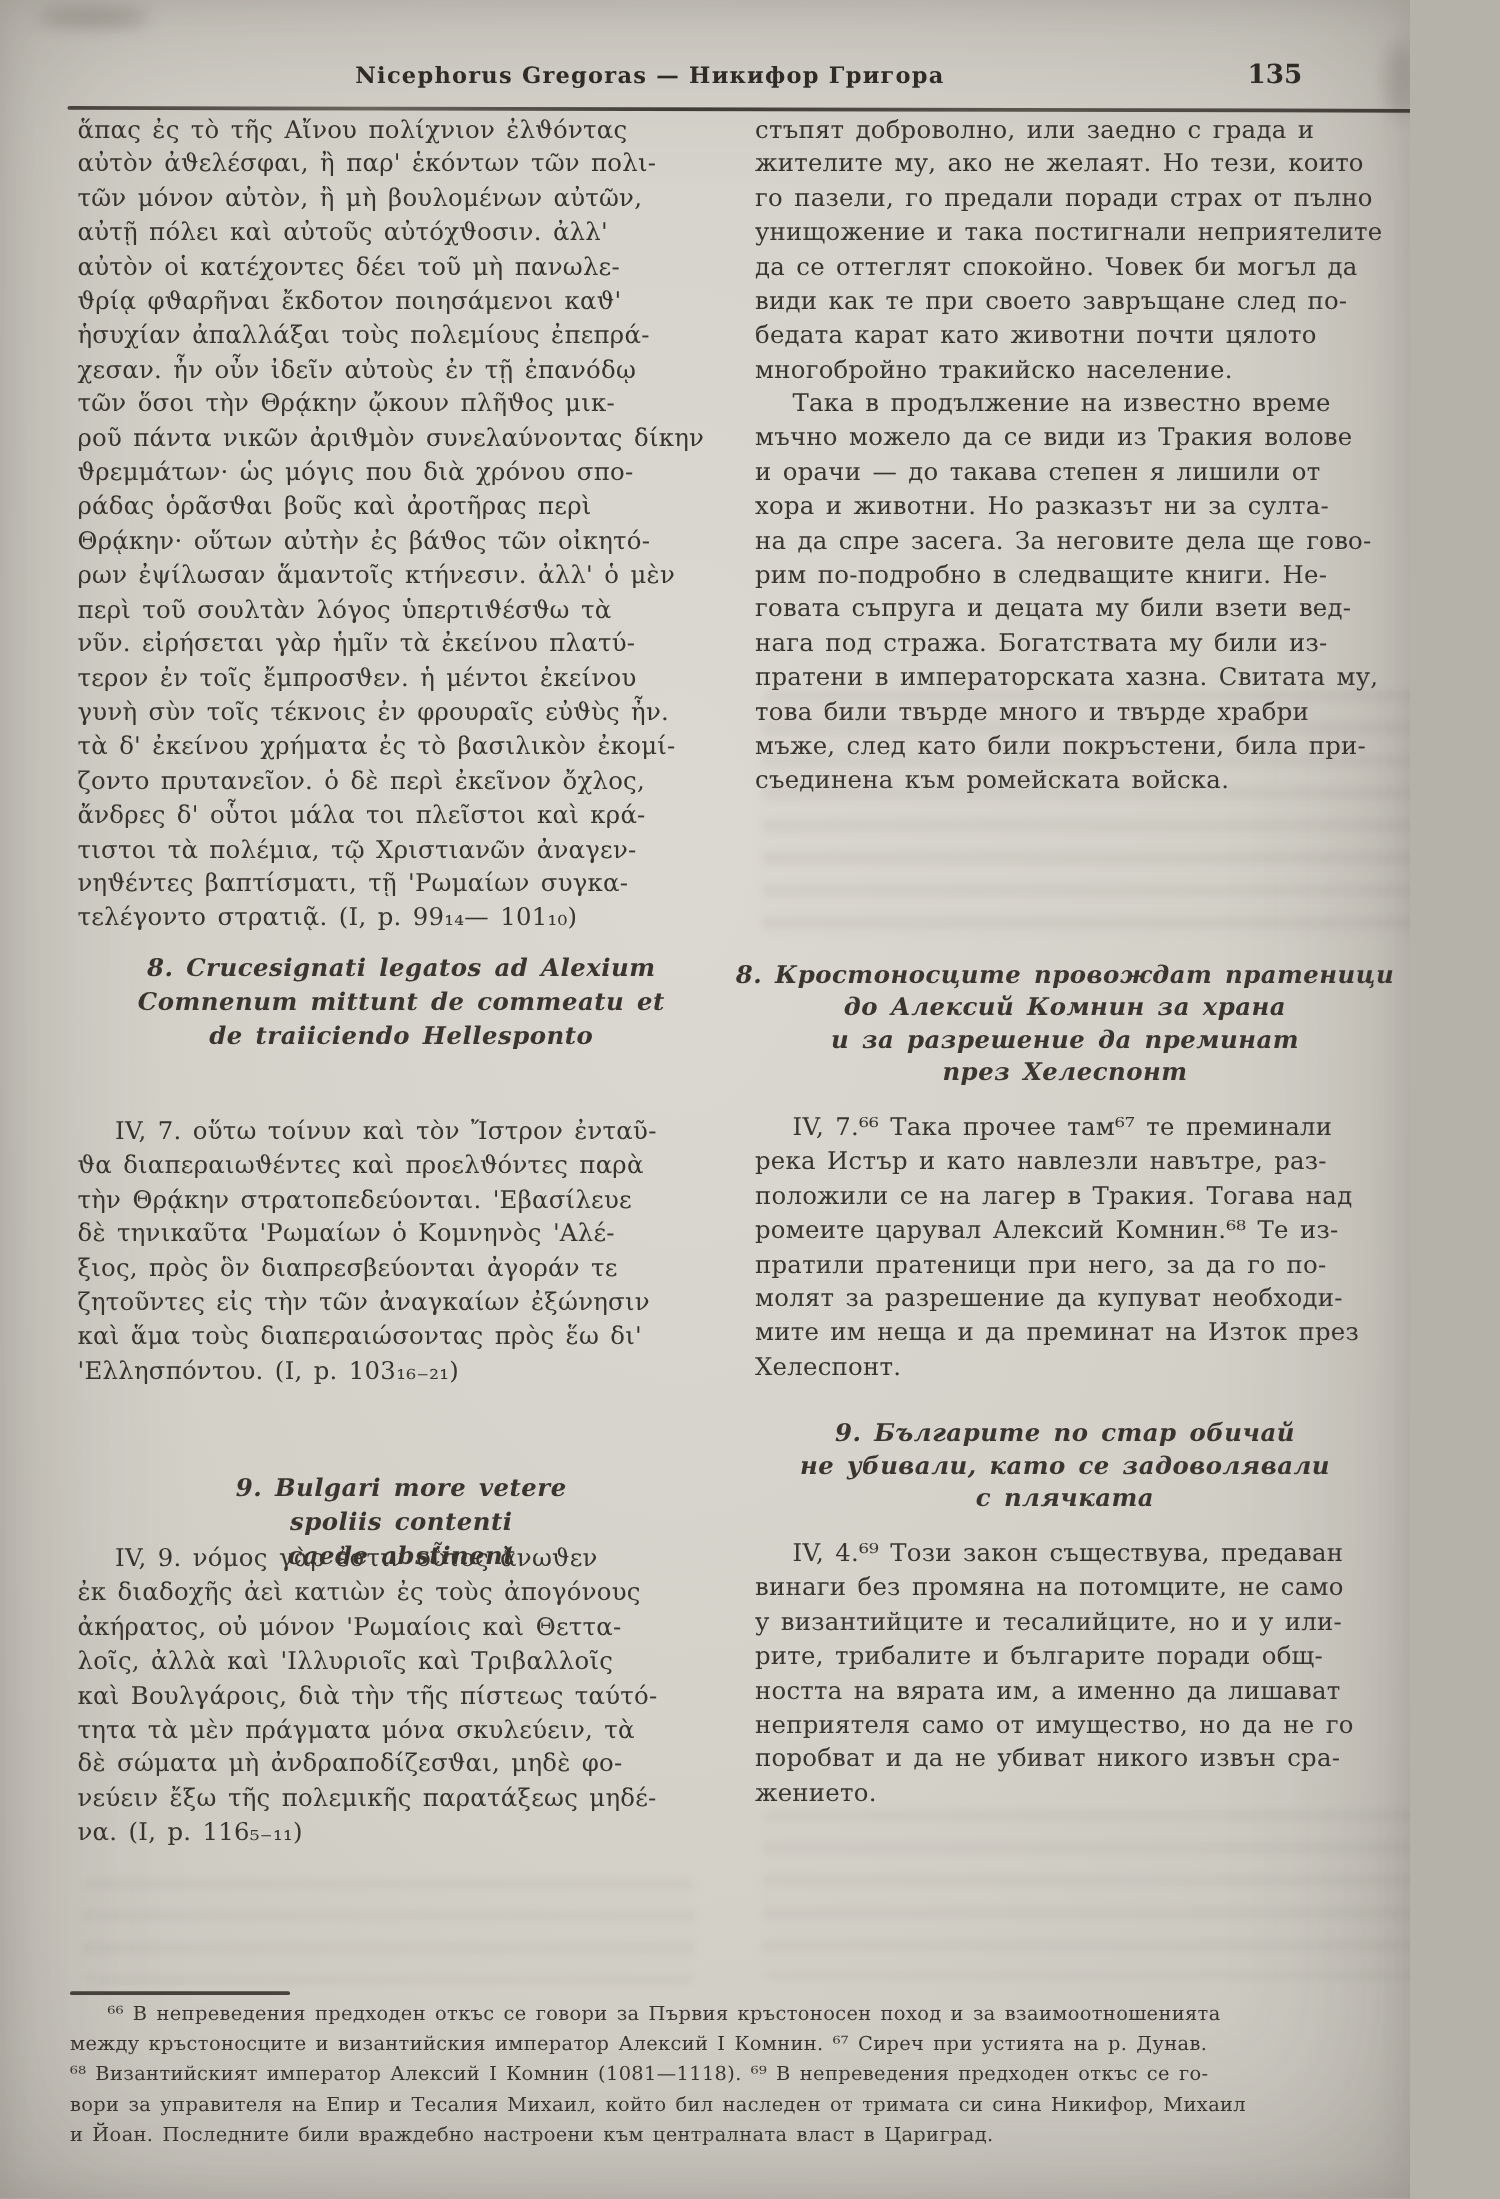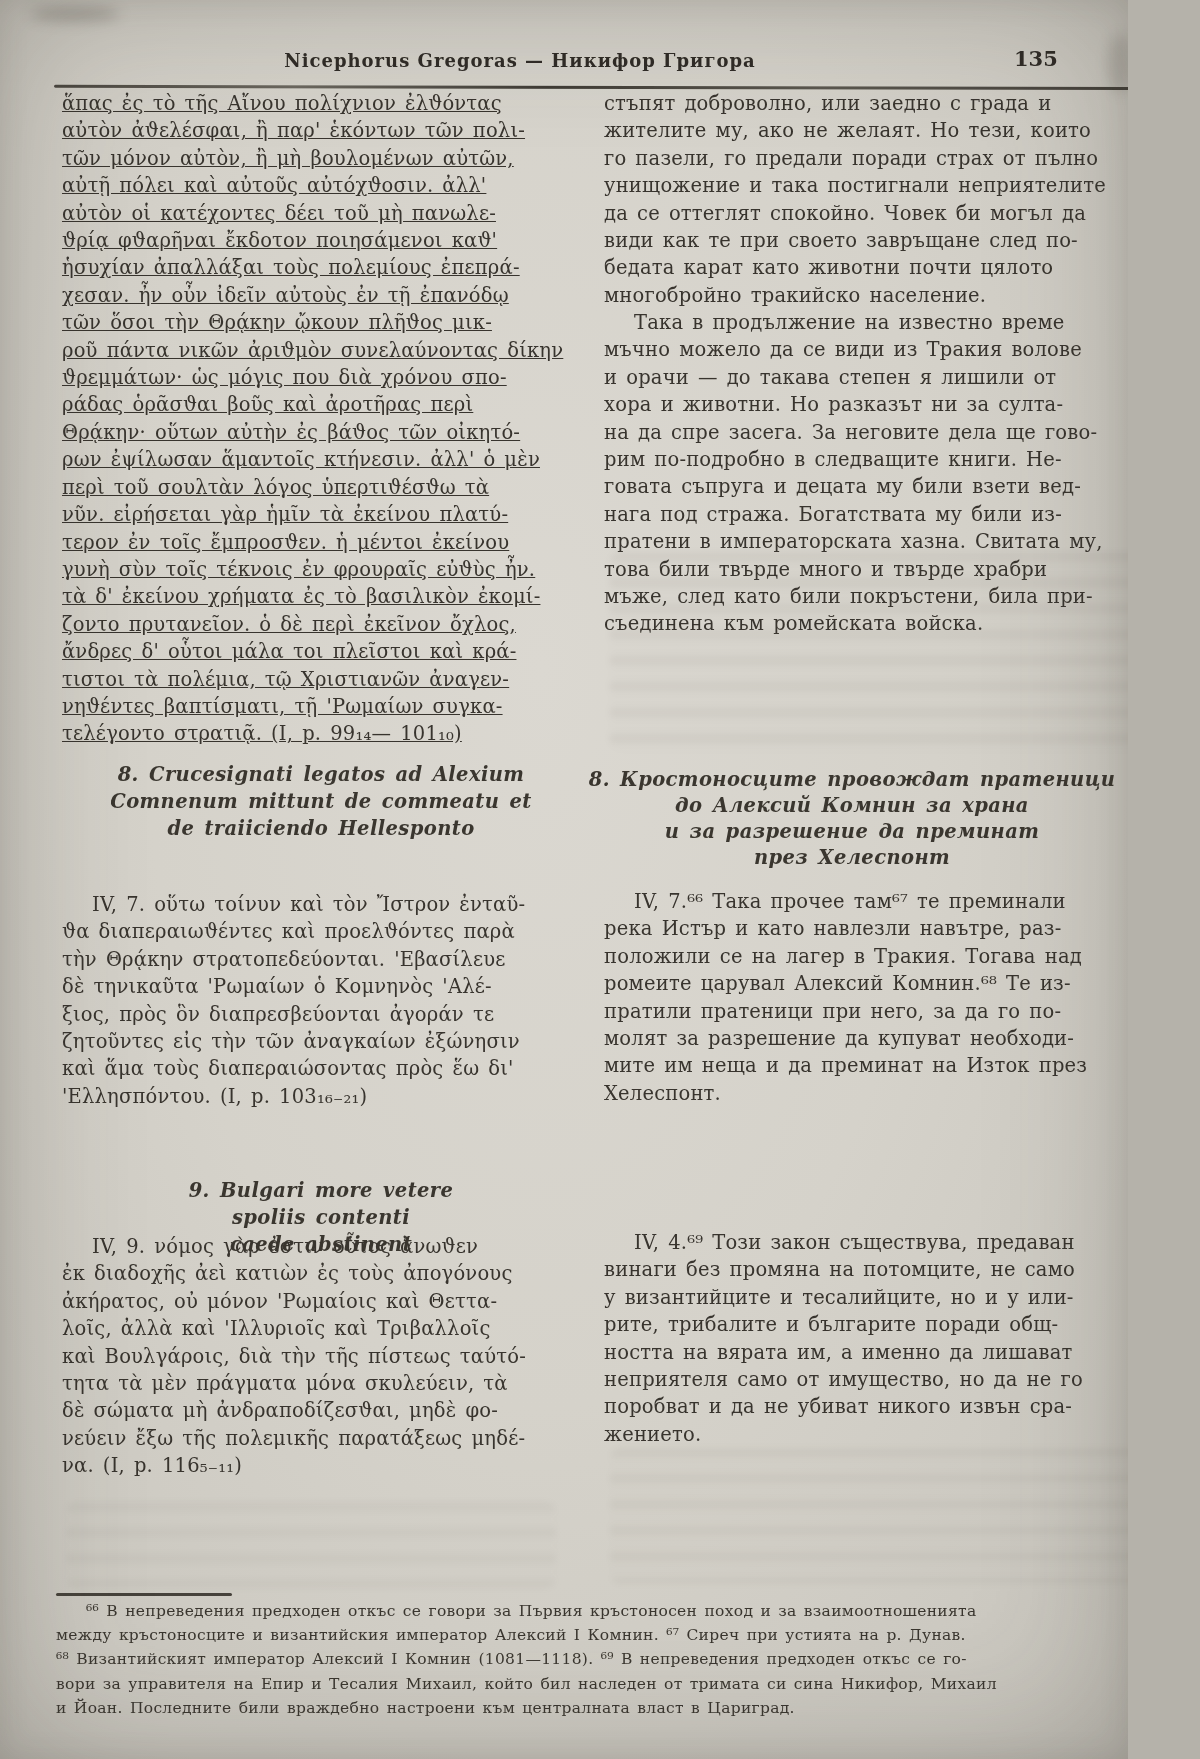--- a/index.html
+++ b/index.html
@@ -28,21 +28,21 @@
   .smudge.tr { right: -6px; top: 34px; width: 26px; height: 60px; opacity: .35; }
 
   .header-title {
     position: absolute; left: 0; top: 50px; width: 1040px;
     text-align: center;
     font-size: 18px; font-weight: 700; letter-spacing: 1px;
     color: #2f2b26;
   }
   .page-number {
     position: absolute; left: 998px; top: 46px;
-    font-size: 21px; font-weight: 700; color: #2f2b26; margin-left: 16px;
+    font-size: 21px; font-weight: 700; color: #2f2b26;
   }
   .header-rule {
     position: absolute; left: 54px; top: 86px; width: 1096px; height: 3px;
     border-radius: 2px;
     background: linear-gradient(90deg, #4a463f 0%, #6b675f 22%, #3f3b35 45%, #5b574f 70%, #413d37 100%);
     transform: rotate(0.12deg);
   }
 
   .col-text {
     position: absolute;
@@ -95,21 +95,21 @@
 </style>
 </head>
 <body>
 
 <div class="page">
 
   <div class="header-title">Nicephorus Gregoras — Никифор Григора</div>
   <div class="page-number">135</div>
   <div class="header-rule"></div>
 
-  <div class="col-text gk" style="top:90px;text-decoration:underline;">ἅπας ἐς τὸ τῆς Αἴνου πολίχνιον ἐλϑόντας
+  <div class="col-text gk" style="top:90px;">ἅπας ἐς τὸ τῆς Αἴνου πολίχνιον ἐλϑόντας
 αὐτὸν ἀϑελέσφαι, ἢ παρ' ἑκόντων τῶν πολι-
 τῶν μόνον αὐτὸν, ἢ μὴ βουλομένων αὐτῶν,
 αὐτῇ πόλει καὶ αὐτοῦς αὐτόχϑοσιν. ἀλλ'
 αὐτὸν οἱ κατέχοντες δέει τοῦ μὴ πανωλε-
 ϑρίᾳ φϑαρῆναι ἔκδοτον ποιησάμενοι καϑ'
 ἡσυχίαν ἀπαλλάξαι τοὺς πολεμίους ἐπεπρά-
 χεσαν. ἦν οὖν ἰδεῖν αὐτοὺς ἐν τῇ ἐπανόδῳ
 τῶν ὅσοι τὴν Θρᾴκην ᾤκουν πλῆϑος μικ-
 ροῦ πάντα νικῶν ἀριϑμὸν συνελαύνοντας δίκην
 ϑρεμμάτων· ὡς μόγις που διὰ χρόνου σπο-
@@ -183,20 +183,23 @@
 
   <div class="col-text bg indent" style="top:888px;">IV, 7.⁶⁶ Така прочее там⁶⁷ те преминали
 река Истър и като навлезли навътре, раз-
 положили се на лагер в Тракия. Тогава над
 ромеите царувал Алексий Комнин.⁶⁸ Те из-
 пратили пратеници при него, за да го по-
 молят за разрешение да купуват необходи-
 мите им неща и да преминат на Изток през
 Хелеспонт.</div>
 
+  <div class="heading bg" style="top:1134px;">9. Българите по стар обичай
+не убивали, като се задоволявали
+с плячката</div>
 
   <div class="col-text bg indent" style="top:1229px;">IV, 4.⁶⁹ Този закон съществува, предаван
 винаги без промяна на потомците, не само
 у византийците и тесалийците, но и у или-
 рите, трибалите и българите поради общ-
 ността на вярата им, а именно да лишават
 неприятеля само от имущество, но да не го
 поробват и да не убиват никого извън сра-
 жението.</div>
 

